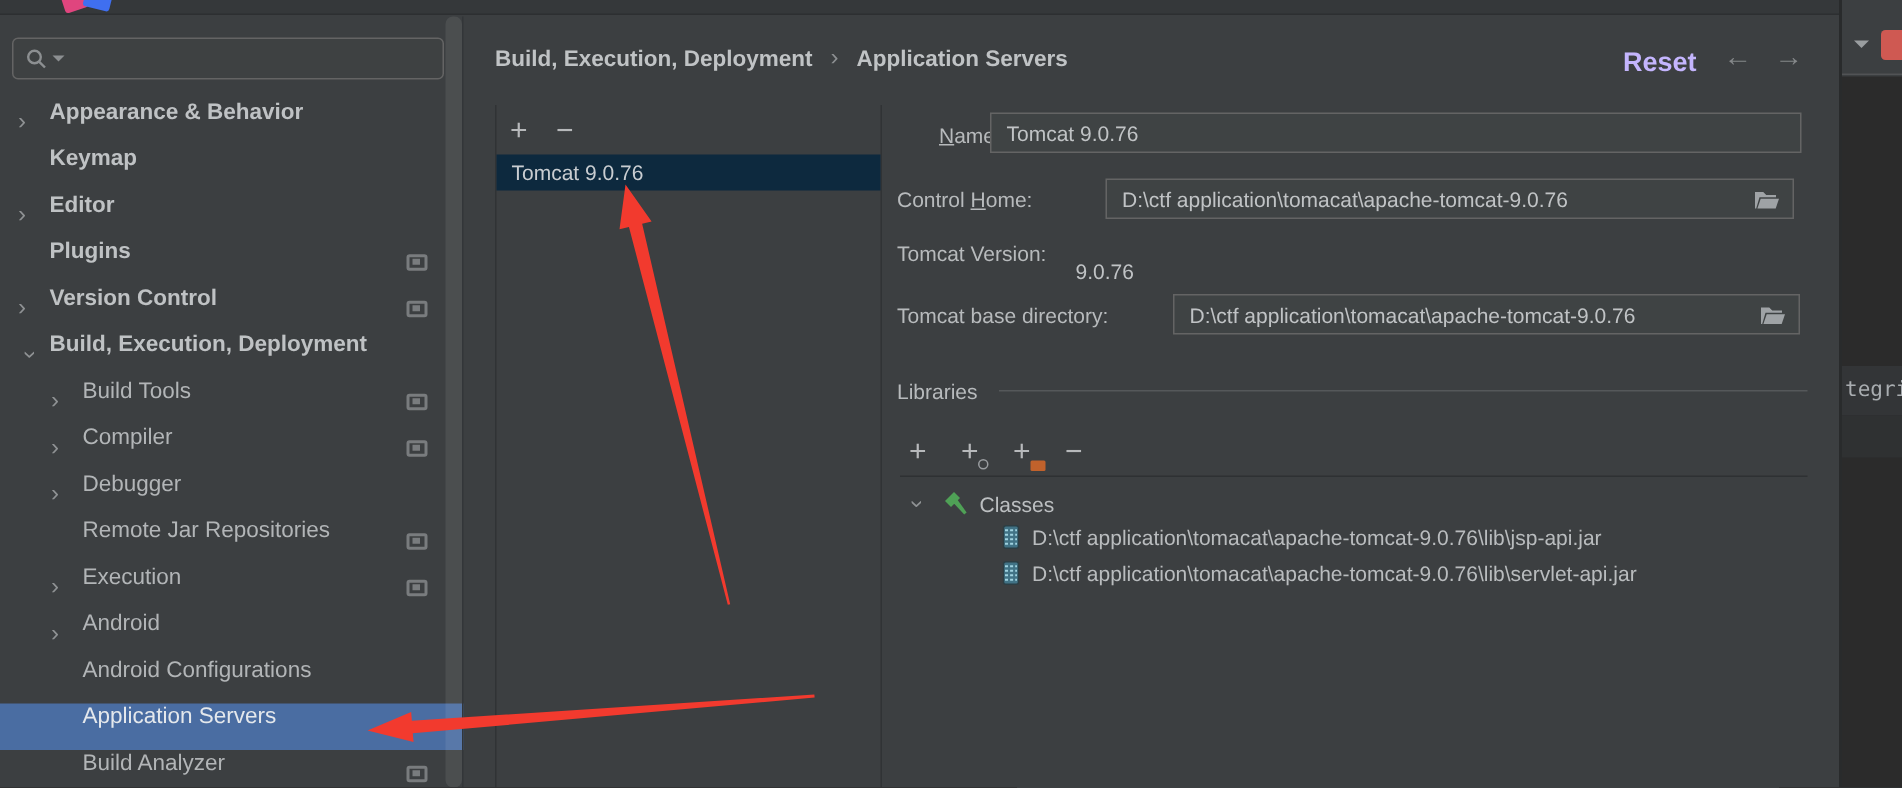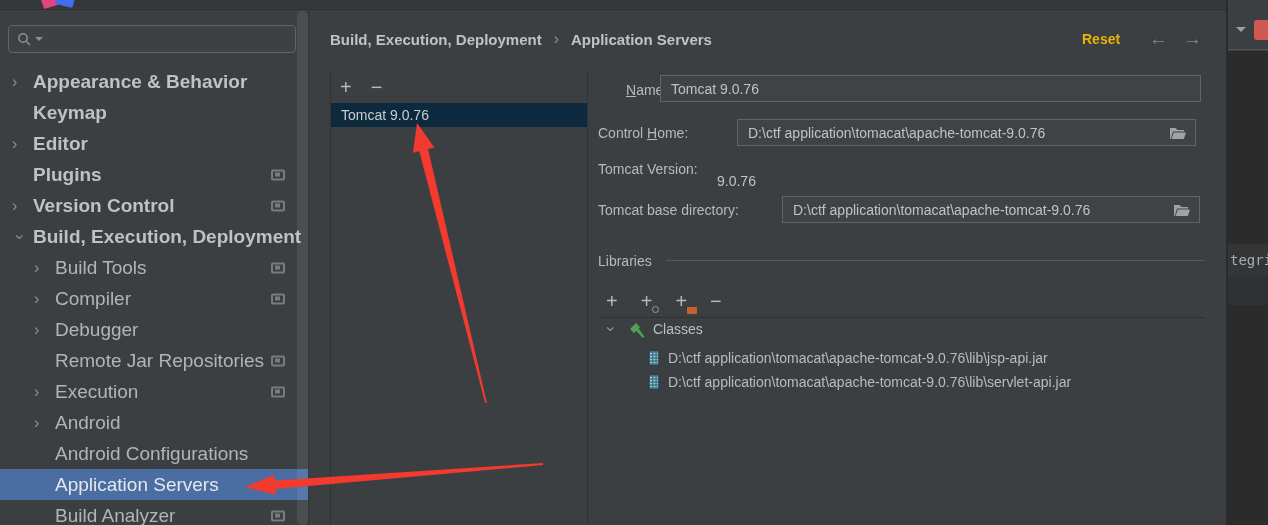--- a/index.html
+++ b/index.html
@@ -12,41 +12,41 @@
   .logo-pink{position:absolute;left:42px;top:-4px;width:16px;height:11px;background:#e0457e;transform:rotate(-18deg);border-radius:2px}
   .logo-blue{position:absolute;left:56px;top:-5px;width:18px;height:11px;background:#3f6ff0;transform:rotate(14deg);border-radius:2px}
 
   
   .sidepanel{position:absolute;left:0;top:11px;width:309px;height:514px}
   .searchbox{position:absolute;left:8px;top:14px;width:288px;height:28px;border:1px solid #646464;border-radius:4px;
              background:#3e4142;display:flex;align-items:center;padding:0 8px;gap:2px}
   .searchbox input{flex:1;background:transparent;border:none;outline:none;color:#c2c5c7;font-size:13px;font-family:"Liberation Sans",sans-serif}
   .search-caret{width:0;height:0;border-left:4px solid transparent;border-right:4px solid transparent;border-top:4px solid #8c8f91;margin-left:1px}
   .tree{position:absolute;left:0;top:55px;width:100%}
-  .row{height:31px;display:flex;align-items:center;position:relative;font-size:19px;cursor:default}
+  .row{height:31px;display:flex;position:relative;font-size:15px;cursor:default}
   .row.l0{padding-left:12px}
   .row.l1{padding-left:34px}
   .chev{width:21px;flex:0 0 21px;color:#8f9294;font-size:16px;line-height:1;display:flex;align-items:center;justify-content:flex-start}
   .chev::before{content:"\203A"}
   .chev.down{transform:rotate(90deg);justify-content:center;width:16px;flex-basis:16px;margin-right:5px}
   .chev.none::before{content:""}
   .row .lbl{color:#b2b5b7;white-space:nowrap}
   .row.bold .lbl{font-weight:bold;color:#bfc2c4}
   .row.selected{background:#4a6da2}
   .row.selected .lbl{color:#e4e8ec}
   .badge{position:absolute;right:24px;top:50%;transform:translateY(-50%);width:14px;height:11px;
          border:2px solid #797c7e;border-radius:2px}
   .badge::after{content:"";position:absolute;left:2px;top:1.5px;width:5px;height:3.5px;background:#797c7e}
   .vscroll{position:absolute;right:1px;top:0;width:11px;height:514px;background:rgba(255,255,255,0.08);border-radius:5px}
   .panel-sep{position:absolute;left:308px;top:11px;width:1px;height:514px;background:#333639}
 
   
   .crumbs{position:absolute;left:330px;top:30px;display:flex;align-items:center;gap:12px;font-size:15px;font-weight:bold;color:#c0c3c5}
   .crumb-sep{color:#8c8f91;font-weight:normal;font-size:16px}
-  .reset{position:absolute;left:1082px;top:31px;font-size:14px;font-weight:bold;color:#eab308;cursor:pointer}
+  .reset{position:absolute;left:1082px;top:31px;font-size:18px;font-weight:bold;color:#c4b5fd;cursor:pointer}
   .nav-arrow{position:absolute;top:28px;font-size:19px;color:#85888a;cursor:default}
   .nav-back{left:1149px}.nav-fwd{left:1183px}
 
   
   .listpanel{position:absolute;left:330px;top:70px;width:258px;height:455px;
              border-left:1px solid #303335;border-right:1px solid #303335}
   .list-toolbar{height:33px;display:flex;align-items:center;gap:19px;padding-left:9px;font-size:20px;color:#b7b9bb}
   .tbtn{cursor:pointer;line-height:1}
   .srow{height:24px;display:flex;align-items:center;padding-left:10px;font-size:14px;color:#c9cdd1}
   .srow.sel{background:#0d293e}
@@ -68,24 +68,24 @@
   .folder-ic{flex:0 0 auto;margin-left:8px;cursor:pointer}
 
   
   .lib-title{position:absolute;left:598px;top:253px;font-size:14px;color:#b7babc}
   .lib-line{position:absolute;left:666px;top:260px;width:539px;height:1px;background:#55585a}
   .lib-toolbar{position:absolute;left:606px;top:291px;display:flex;align-items:center;gap:23px;font-size:20px;color:#b7b9bb}
   .plus-wrap{position:relative;cursor:pointer;line-height:1}
   .plus-wrap .b-circle{position:absolute;right:-7px;bottom:-2px;width:7px;height:7px;border:1.5px solid #9a9da0;border-radius:50%;background:#3c3f41}
   .plus-wrap .b-folder{position:absolute;right:-10px;bottom:-3px;width:10px;height:7px;background:#c1622c;border-radius:1px}
   .lib-line2{position:absolute;left:600px;top:317px;width:605px;height:1px;background:#2e3133}
-  .classes-row{position:absolute;left:602px;top:321px;height:23px;display:flex;align-items:flex-start;font-size:14px;color:#bcbfc1;cursor:default}
+  .classes-row{position:absolute;left:602px;top:321px;height:23px;display:flex;align-items:flex-end;font-size:14px;color:#bcbfc1;cursor:default}
   .classes-row .chev{width:17px;flex-basis:17px}
   .classes-row .cicon{margin:0 7px 0 4px}
-  .jars{position:absolute;left:648px;top:346px}
+  .jars{position:absolute;left:668px;top:346px}
   .jar-row{height:24px;display:flex;align-items:center;gap:8px;font-size:14px;color:#b9bcbe;white-space:nowrap;cursor:default}
 
   
   .ide{position:absolute;left:1226px;top:0;width:42px;height:525px;background:#3c3f41;border-left:2px solid #292b2c}
   .ide-toolbar{position:absolute;left:0;top:0;width:100%;height:50px;border-bottom:1px solid #515355}
   .run-caret{position:absolute;left:8px;top:27px;width:0;height:0;border-left:5px solid transparent;border-right:5px solid transparent;border-top:5px solid #9a9ea0;cursor:pointer}
   .stop-btn{position:absolute;left:26px;top:20px;width:18px;height:20px;background:#cf5952;border-radius:3px;cursor:pointer}
   .ide-editor{position:absolute;left:0;top:51px;width:100%;height:474px;background:#2b2b2b}
   .ed-band1{position:absolute;left:0;top:193px;width:100%;height:33px;background:#333537;
             font-family:"DejaVu Sans Mono",monospace;font-size:14px;color:#a9adb0;line-height:33px;padding-left:2px}

